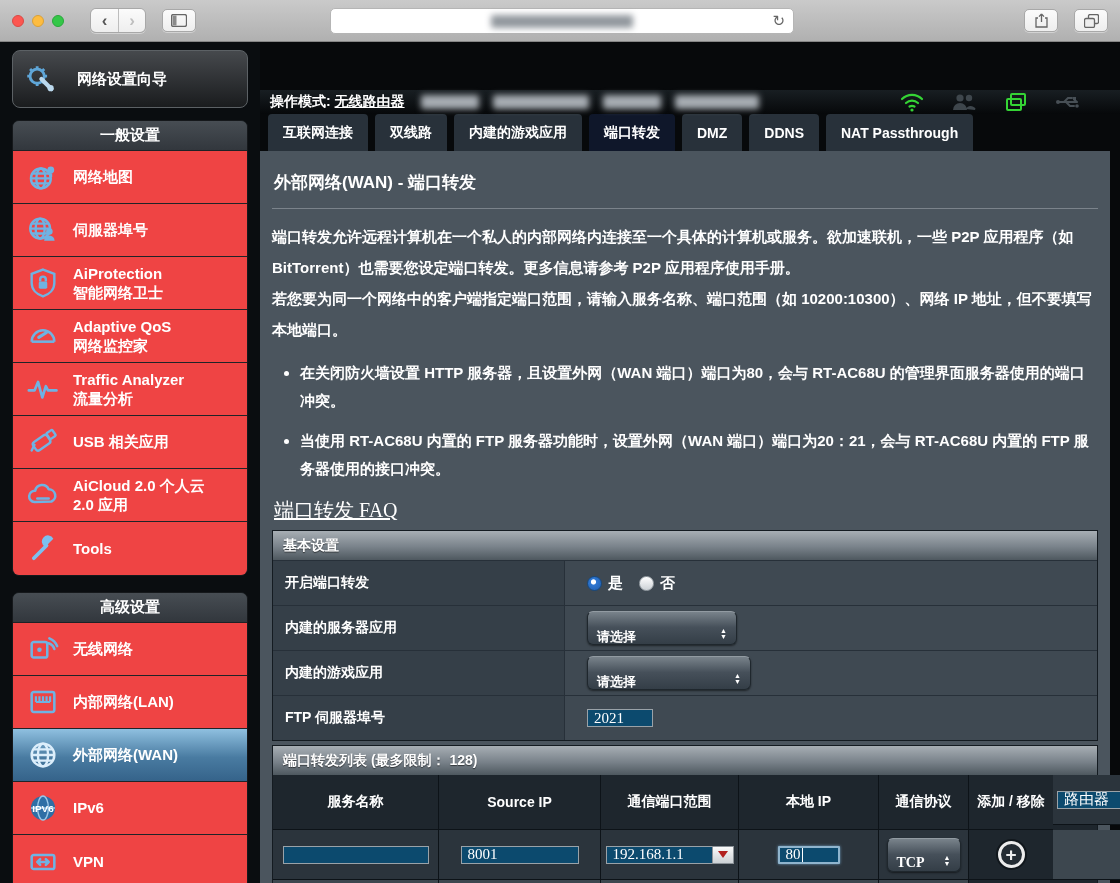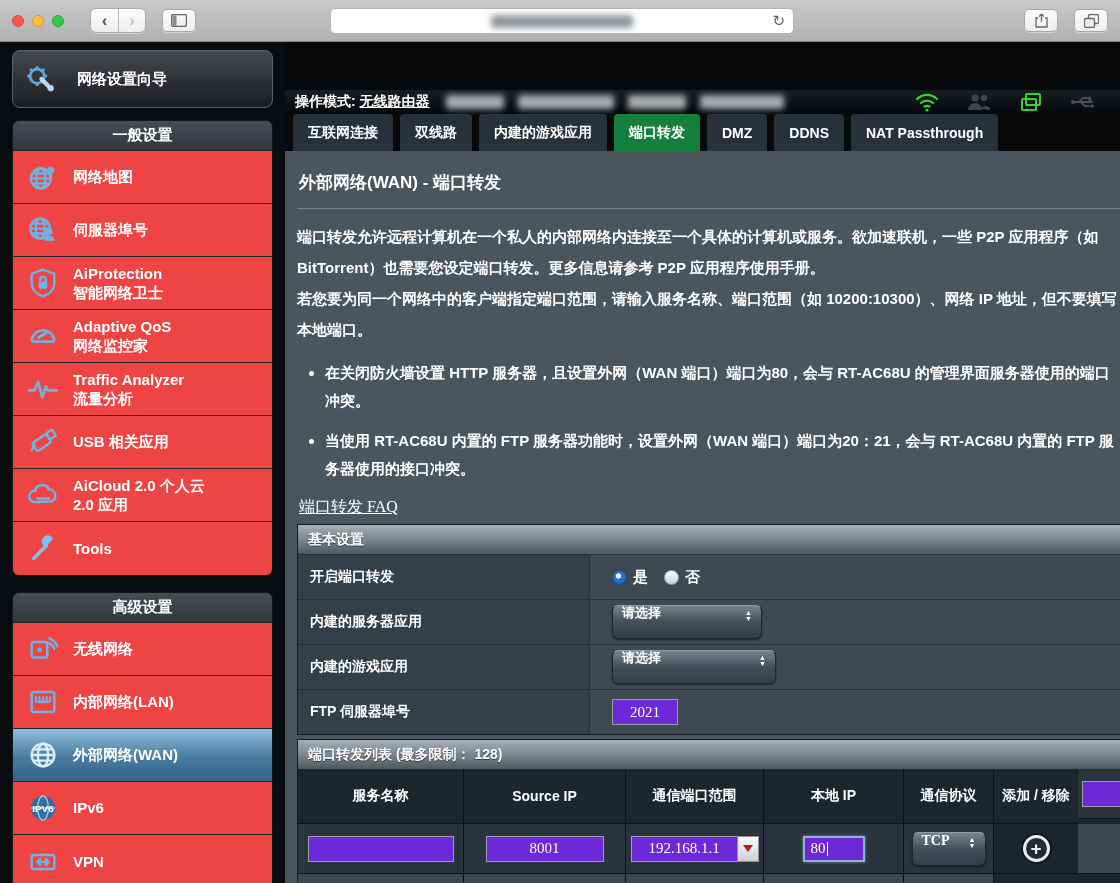--- a/index.html
+++ b/index.html
@@ -24,21 +24,21 @@
   .addressbar { position:absolute; left:330px; top:8px; width:464px; height:26px; background:#fff; border:1px solid #b5b5b5;
                 border-radius:5px; display:flex; align-items:center; justify-content:center; }
   .addr-blur { width:142px; height:13px; background:#92989e; border-radius:2px; filter:blur(3px); }
   .refresh-glyph { position:absolute; right:8px; top:3px; color:#666; font-size:15px; }
   .chrome-right { position:absolute; right:12px; top:9px; display:flex; gap:16px; }
 
   
   .page { display:flex; height:841px; }
 
   
-  .sidebar { width:285px; flex:none; padding-top:6px; }
+  .sidebar { width:260px; flex:none; padding-top:6px; }
   .wizard { margin:2px 12px 12px 12px; height:58px; border-radius:8px; border:1px solid #5c6165;
             background:linear-gradient(#46494d,#1a1c1e); display:flex; align-items:center; gap:10px; padding:0 10px;
             color:#fff; font-weight:bold; font-size:15px; }
   .group { margin:0 12px 16px 12px; border-radius:7px; overflow:hidden; background:#31383e; border:1px solid #15181b; }
   .group-header { height:30px; background:linear-gradient(#474d53,#32373d); display:flex; align-items:center; justify-content:center;
                   color:#fff; font-weight:bold; font-size:15px; border-bottom:1px solid #1d2226; }
   .sitem { min-height:53px; display:flex; align-items:center; gap:8px; padding:5px 8px; background:#ef4444;
            border-bottom:1px solid #1f2428; color:#fff; }
   .sitem:last-child { border-bottom:none; }
   .sitem .sicon { width:44px; flex:none; display:flex; align-items:center; justify-content:center; }
@@ -50,55 +50,55 @@
   .topbar { height:46px; display:flex; align-items:center; padding:0 10px; color:#fff;
             background:linear-gradient(#181e22,#06080a);margin-top:48px; }
   .mode { font-size:14px; font-weight:bold; white-space:nowrap; }
   .mode a { color:#fff; }
   .blurseg { height:14px; background:#a7adb3; border-radius:2px; filter:blur(3px); display:inline-block; }
   .statusicons { margin-left:auto; display:flex; align-items:center; gap:24px; margin-right:28px; }
 
   .tabs { height:43px; display:flex; align-items:flex-end; gap:7px; padding-left:8px; }
   .tab { height:37px; padding:0 15px; background:#28313a; border-radius:4px 4px 0 0; display:flex; align-items:center;
          color:#fff; font-weight:bold; font-size:14px; white-space:nowrap; cursor:default; }
-  .tab.active { background:#15803d; }
+  .tab.active { background:#0f172a; }
 
   .content { width:850px; background:#4b555e; flex:1; padding:12px 12px 0 12px; color:#fff; }
   .page-title { font-size:17px; font-weight:bold; margin:8px 0 14px 2px; }
   .divider { border-top:1px solid #7b838b; margin-bottom:12px; }
   .para { font-size:15px; font-weight:bold; line-height:31px; }
   .bullets { margin:14px 0 4px 28px; }
   .bullets li { font-size:15px; font-weight:bold; line-height:28px; margin-bottom:12px; }
-  .faq-link { display:inline-block; font-family:"Liberation Serif",serif; font-size:16px; color:#fff;
+  .faq-link { display:inline-block; font-family:"Liberation Serif",serif; font-size:20px; color:#fff;
               text-decoration:underline; margin:2px 0 2px 2px; }
 
   
   .section { margin-top:4px; border:1px solid #141b21; }
   .sec-header { height:29px; background:linear-gradient(180deg,#a7aeb4,#79828a 55%,#4e585f);
                 display:flex; align-items:center; padding:0 10px; font-weight:bold; font-size:14px;
                 text-shadow:0 1px 1px rgba(0,0,0,.55); }
   .form-row { display:flex; border-top:1px solid #273039; }
   .form-label { width:292px; flex:none; background:#353f48; border-right:1px solid #273039; padding:0 12px;
                 display:flex; align-items:center; font-weight:bold; font-size:14px; min-height:44px; }
   .form-value { flex:1; background:#3f4952; display:flex; align-items:center; padding:4px 22px; gap:6px; }
 
   .radio { width:15px; height:15px; border-radius:50%; display:inline-block; }
   .radio.on { background:radial-gradient(circle at 42% 38%, #ffffff 0 2.2px, #2f77d1 3px, #1f5cab 100%); border:1px solid #17487e; }
   .radio.off { background:linear-gradient(#ffffff,#ccd1d6); border:1px solid #9aa2a8; }
   .radio-lbl { font-weight:bold; font-size:15px; margin-right:10px; }
 
   .uiselect { height:30px; border-radius:6px; border:1px solid #1f272d; border-top-color:#929ba2;
               background:linear-gradient(#79838b,#46505a 48%,#343e47);
-              display:flex; align-items:flex-end; padding:16px 9px; font-weight:bold; font-size:13px; color:#fff;
+              display:flex; align-items:flex-start; padding:16px 9px; font-weight:bold; font-size:13px; color:#fff;
               box-shadow:0 1px 2px rgba(0,0,0,.5); }
   .uiselect .arrows { margin-left:auto; font-size:7px; line-height:6px; text-align:center; white-space:pre-line; }
   .w150 { width:150px; } .w164 { width:164px; } .w74 { width:74px; }
 
-  .txt { background:#6d28d9; border:1px solid #9aa2a8; color:#fff; font-family:"Liberation Serif",serif;
-         font-size:15px; padding:2px 6px; height:26px; outline:none;text-align:center; }
+  .txt { background:#0c4a6e; border:1px solid #9aa2a8; color:#fff; font-family:"Liberation Serif",serif;
+         font-size:15px; padding:2px 6px; height:18px; outline:none; }
 
   
   .fwd-grid { display:grid; grid-template-columns:166px 162px 138px 140px 90px 84px 1fr; background:#1e262d; }
   .th { min-height:55px; display:flex; align-items:center; justify-content:center; text-align:center; padding:4px 8px;
         color:#fff; font-weight:bold; font-size:14px; border-right:1px solid #0d1318; border-bottom:1px solid #0d1318; }
   .tc { height:50px; display:flex; align-items:center; justify-content:center; padding:4px;
         border-right:1px solid #0d1318; border-bottom:1px solid #0d1318; }
   .rin { background:#2b343c; }
   .rdat { background:#3d474f; color:#fff; font-family:"Liberation Serif",serif; font-size:15px; }
   .ract { background:#1e262d; }

